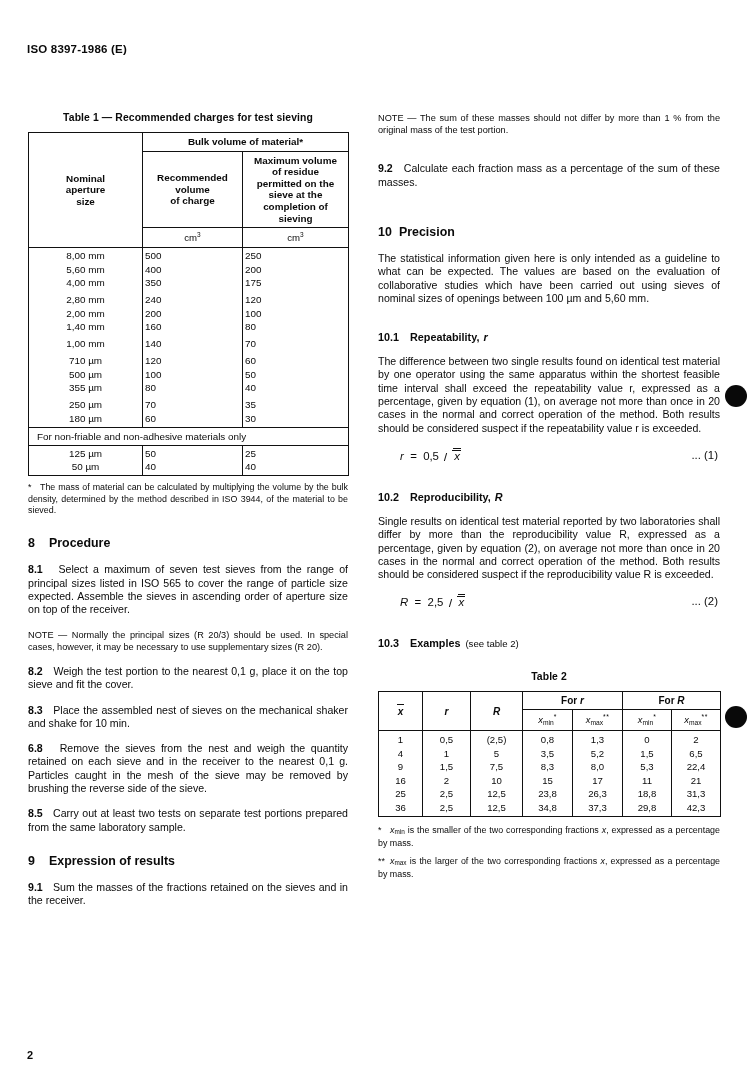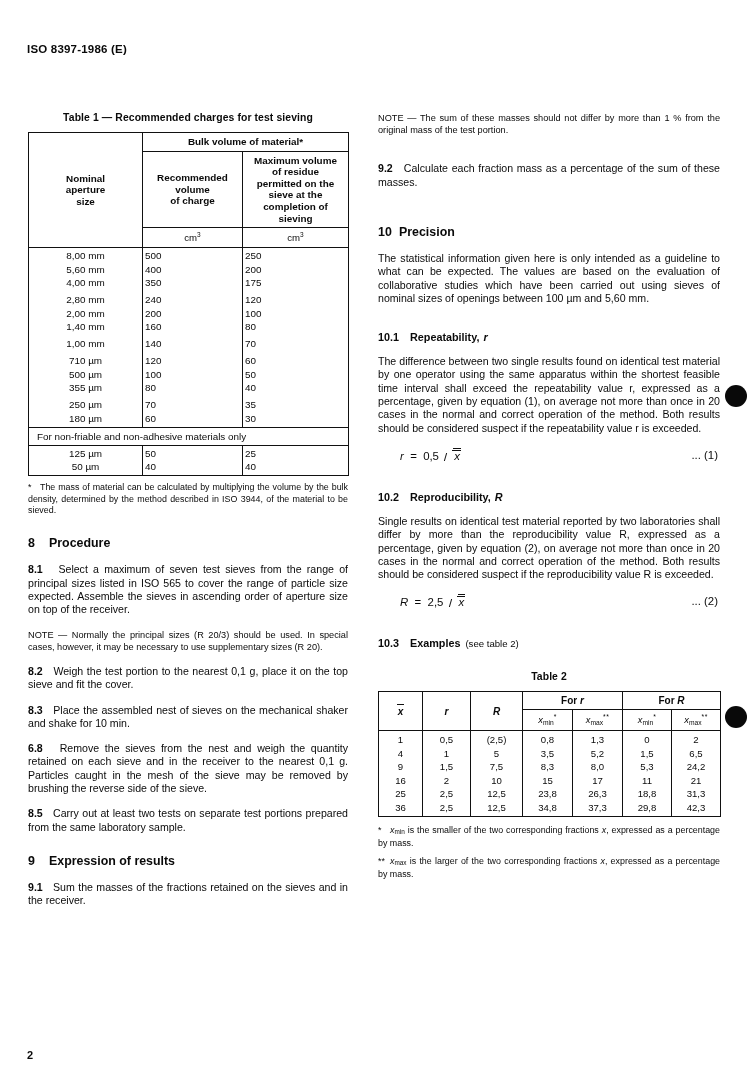--- a/index.html
+++ b/index.html
@@ -478,21 +478,21 @@
             <td class="d dl">1,5</td>
             <td class="d dl">6,5</td>
           </tr>
           <tr>
             <td class="d dl">9</td>
             <td class="d dl">1,5</td>
             <td class="d dl">7,5</td>
             <td class="d dl">8,3</td>
             <td class="d dl">8,0</td>
             <td class="d dl">5,3</td>
-            <td class="d dl">24,2</td>
+            <td class="d dl">22,4</td>
           </tr>
           <tr>
             <td class="d dl">16</td>
             <td class="d dl">2</td>
             <td class="d dl">10</td>
             <td class="d dl">15</td>
             <td class="d dl">17</td>
             <td class="d dl">11</td>
             <td class="d dl">21</td>
           </tr>

